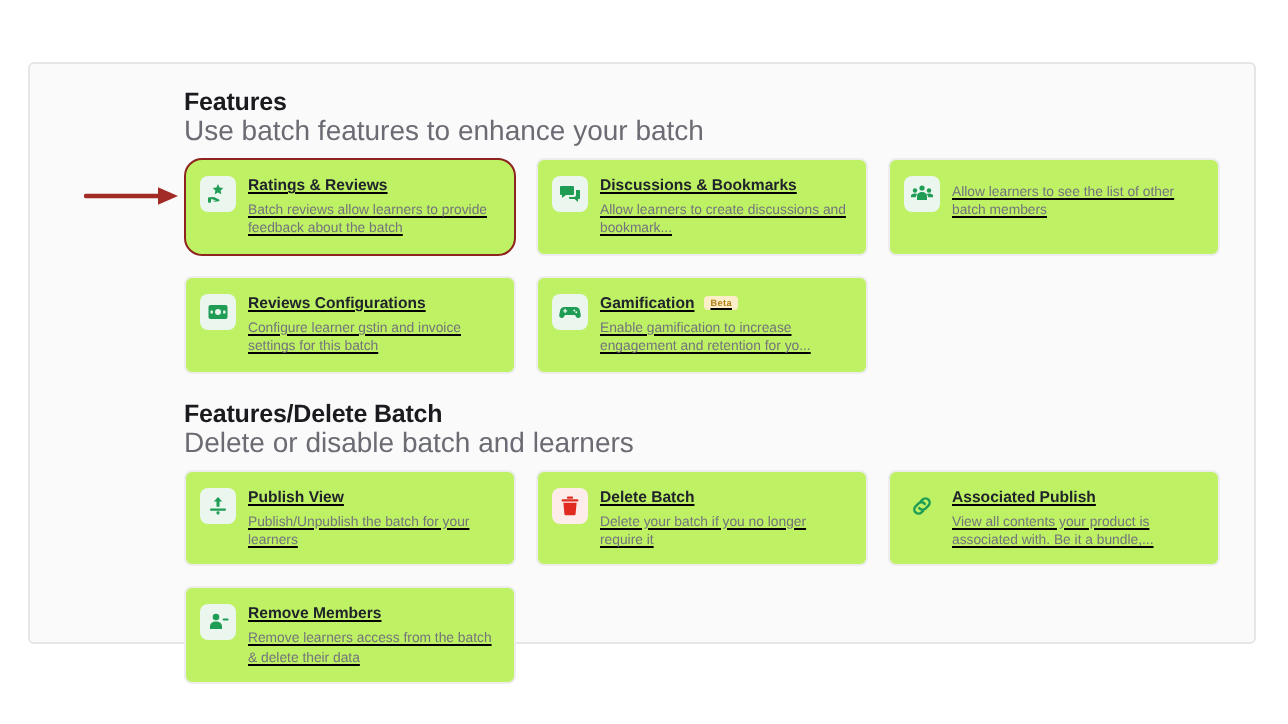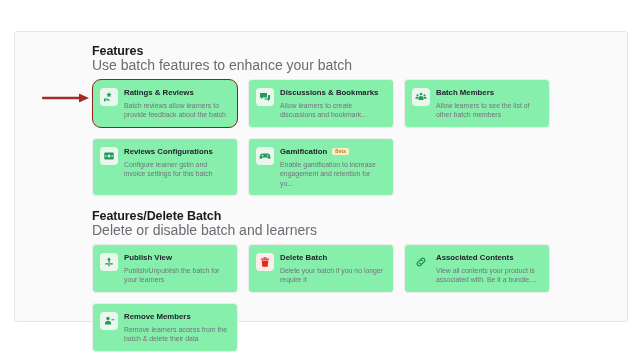--- a/index.html
+++ b/index.html
@@ -62,30 +62,31 @@
   
   .card-grid {
     display: flex;
     flex-wrap: wrap;
     gap: 10px 10px;
     margin-top: 9px;
   }
 
   .card {
     position: relative;
-    width: 146px;
+    width: 166px;
     min-height: 47px;
-    background: #86efac;
+    background: #bef264;
     border: 1px solid #ededed;
     border-radius: 4px;
     box-sizing: border-box;
     padding: 7px 8px 7px 7px;
     display: flex;
     align-items: flex-start;
     gap: 6px;
+    text-decoration: underline;
   }
 
   .card.highlighted {
     border: 1.6px solid #8d2420;
     border-radius: 9px;
   }
 
   .card-icon {
     flex: 0 0 auto;
     width: 18px;
@@ -199,24 +200,20 @@
               <svg width="12" height="12" viewBox="0 0 24 24" fill="#1f9d55">
                 <circle cx="12" cy="6" r="2.6"></circle>
                 <circle cx="5" cy="8.5" r="2.2"></circle>
                 <circle cx="19" cy="8.5" r="2.2"></circle>
                 <path d="M12 10c2.8 0 5 1.8 5 4.2V18H7v-3.8C7 11.8 9.2 10 12 10z"></path>
                 <path d="M4.8 11.4c1 0 1.9.2 2.6.7-1 .9-1.6 2-1.8 3.2H1v-1.7c0-1.2 1.6-2.2 3.8-2.2z"></path>
                 <path d="M19.2 11.4c2.2 0 3.8 1 3.8 2.2v1.7h-4.6c-.2-1.2-.8-2.3-1.8-3.2.7-.5 1.6-.7 2.6-.7z"></path>
               </svg>
             </span>
             <div class="card-body">
-              <div class="card-title">
-                <span>Batch Members</span>
-
-              </div>
               <p class="card-desc">Allow learners to see the list of other batch members</p>
             </div>
           </div>
 
           <div class="card">
             <span class="card-icon">
               <svg width="12" height="12" viewBox="0 0 24 24" fill="#1f9d55">
                 <rect x="2.5" y="5" width="19" height="14" rx="2"></rect>
                 <circle cx="12" cy="12" r="3" fill="#eaf6ee"></circle>
                 <rect x="4.5" y="10.5" width="2.4" height="3" rx="0.6" fill="#eaf6ee"></rect>
@@ -296,21 +293,21 @@
 
           <div class="card">
             <span class="card-icon plain">
               <svg width="14" height="14" viewBox="0 0 24 24" fill="none" stroke="#1f9d55" stroke-width="2.1" stroke-linecap="round">
                 <path d="M9.6 13.8a3.6 3.6 0 005.3.4l2.6-2.6a3.6 3.6 0 00-5.1-5.1l-1.3 1.3"></path>
                 <path d="M14.4 10.2a3.6 3.6 0 00-5.3-.4l-2.6 2.6a3.6 3.6 0 005.1 5.1l1.3-1.3"></path>
               </svg>
             </span>
             <div class="card-body">
               <div class="card-title">
-                <span>Associated Contents</span>
+                <span>Associated Publish</span>
 
               </div>
               <p class="card-desc">View all contents your product is associated with. Be it a bundle,...</p>
             </div>
           </div>
 
           <div class="card">
             <span class="card-icon">
               <svg width="12" height="12" viewBox="0 0 24 24" fill="#1f9d55">
                 <circle cx="10" cy="7" r="3.3"></circle>

